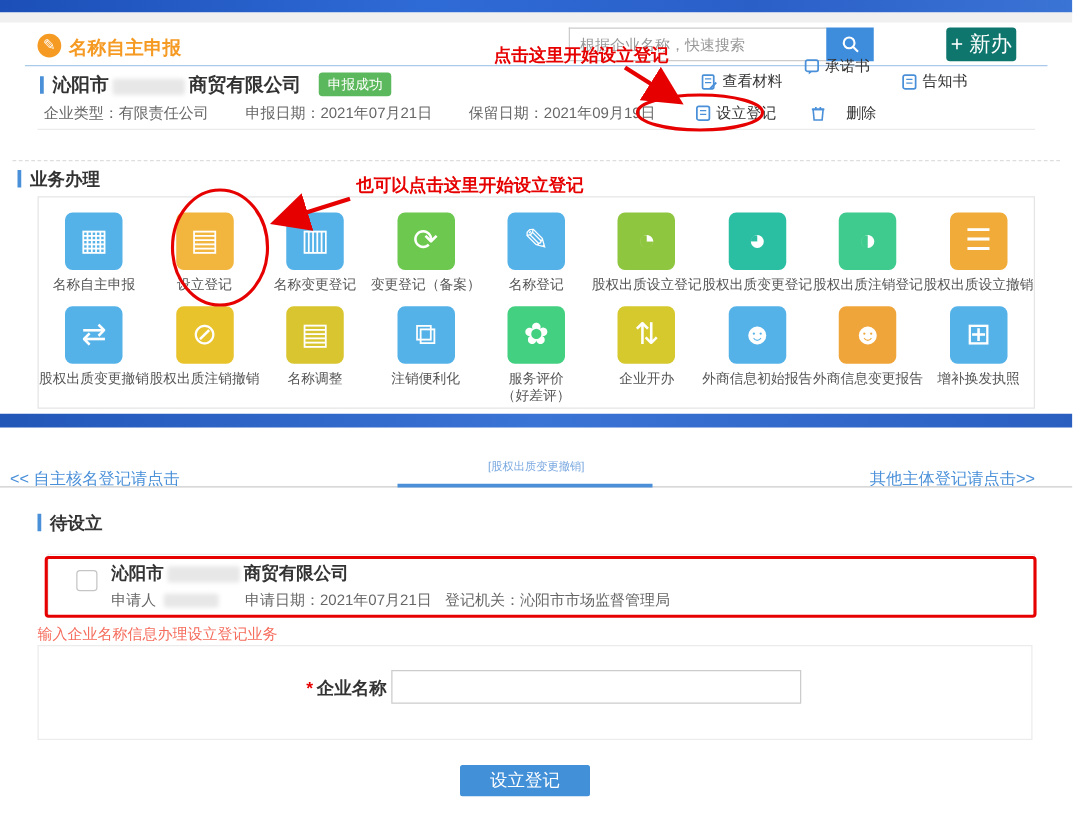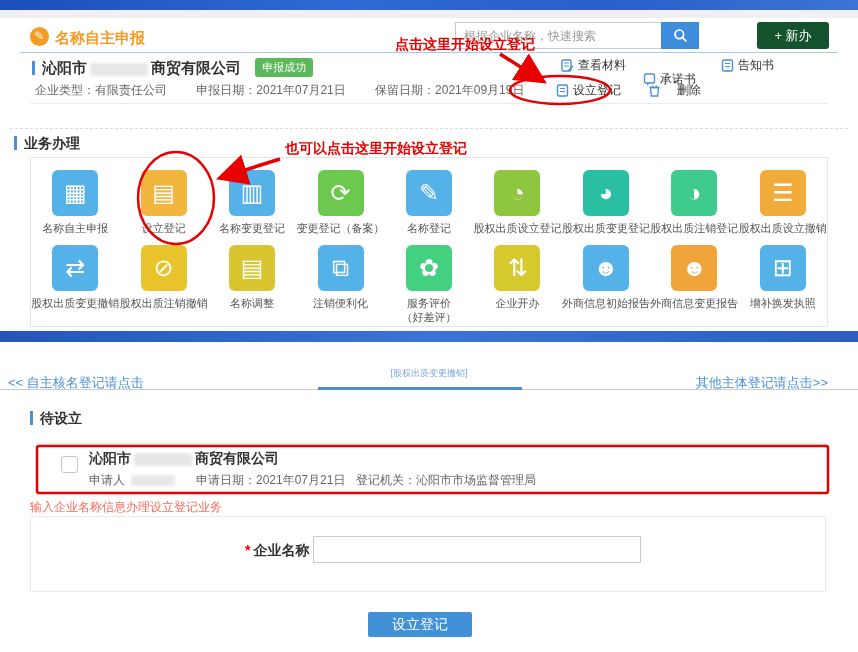--- a/index.html
+++ b/index.html
@@ -13,22 +13,22 @@
   
   .hdr-icon { position:absolute; left:30px; top:27px; width:19px; height:19px; border-radius:50%;
     background:#f59a23; color:#fff; font-size:12px; line-height:19px; text-align:center; }
   .hdr-title { position:absolute; left:55px; top:29px; color:#f59a23; font-size:15px; font-weight:bold; }
   .search-wrap { position:absolute; left:455px; top:22px; display:flex; }
   .search-input { width:206px; height:27px; border:1px solid #ccc; border-right:none; padding:0 8px;
     font-size:12px; color:#ec4899; outline:none; }
   .search-input::placeholder { color:#999; }
   .search-btn { width:38px; height:27px; background:#3e8ddd; border:none; color:#fff; cursor:pointer;
     display:flex; align-items:center; justify-content:center; }
-  .new-btn { position:absolute; left:757px; top:22px; width:72px; height:27px; background:#14532d;
-    color:#fff; border:none; border-radius:3px; font-size:13px; cursor:pointer; }
+  .new-btn { position:absolute; left:757px; top:22px; width:56px; height:27px; background:#0f766e;
+    color:#fff; border:none; border-radius:3px; font-size:17px; cursor:pointer; }
   .hdr-divider { position:absolute; left:20px; top:52px; width:818px; height:0; border-top:1px solid #a9cbe9; }
 
   
   .blue-bar { display:inline-block; width:3px; height:14px; background:#4a90d9; margin-right:7px; vertical-align:-2px; }
   .comp-name { position:absolute; left:32px; top:58px; font-size:15px; font-weight:bold; color:#333; }
   .badge { display:inline-block; margin-left:10px; background:#5cb85c; color:#fff; font-size:11px;
     font-weight:normal; padding:2px 7px; border-radius:3px; vertical-align:2px; }
   .redact { display:inline-block; width:58px; height:13px; background:#e7e7e7; border-radius:2px;
     filter:blur(1.5px); vertical-align:middle; margin:0 3px; }
   .redact.small { width:44px; height:11px; }
@@ -114,21 +114,21 @@
 
   <div class="act-link" style="left:561px;top:57px;">
     <svg width="13" height="13" viewBox="0 0 13 13">
         <rect x="1" y="1" width="9" height="11" rx="1" fill="none" stroke="#4a90d9" stroke-width="1.4"></rect>
         <line x1="3" y1="4" x2="8" y2="4" stroke="#4a90d9"></line>
         <line x1="3" y1="7" x2="8" y2="7" stroke="#4a90d9"></line>
         <line x1="7" y1="12" x2="12" y2="7" stroke="#4a90d9" stroke-width="1.6"></line>
       </svg>
     <span>查看材料</span>
   </div>
-  <div class="act-link" style="left:643px;top:71px;text-align:center;">
+  <div class="act-link" style="left:643px;top:45px;text-align:center;">
     <svg width="13" height="13" viewBox="0 0 13 13">
         <rect x="1.5" y="1" width="10" height="9" rx="1.5" fill="none" stroke="#4a90d9" stroke-width="1.4"></rect>
         <path d="M4 10 L4 12.5 L7 10" fill="#4a90d9"></path>
       </svg>
     <span>承诺书</span>
   </div>
   <div class="act-link" style="left:721px;top:57px;">
     <svg width="13" height="13" viewBox="0 0 13 13">
         <rect x="1.5" y="1" width="10" height="11" rx="1.5" fill="none" stroke="#4a90d9" stroke-width="1.4"></rect>
         <line x1="4" y1="4.5" x2="9" y2="4.5" stroke="#4a90d9"></line>

